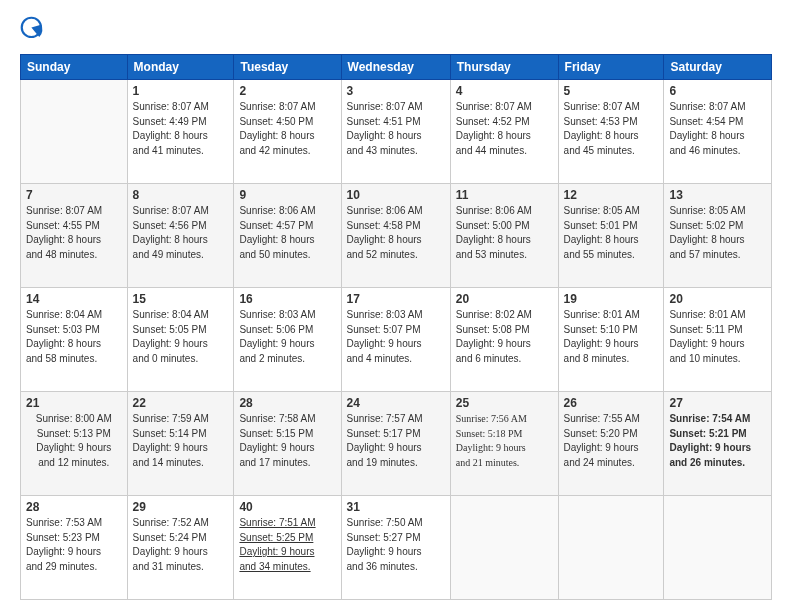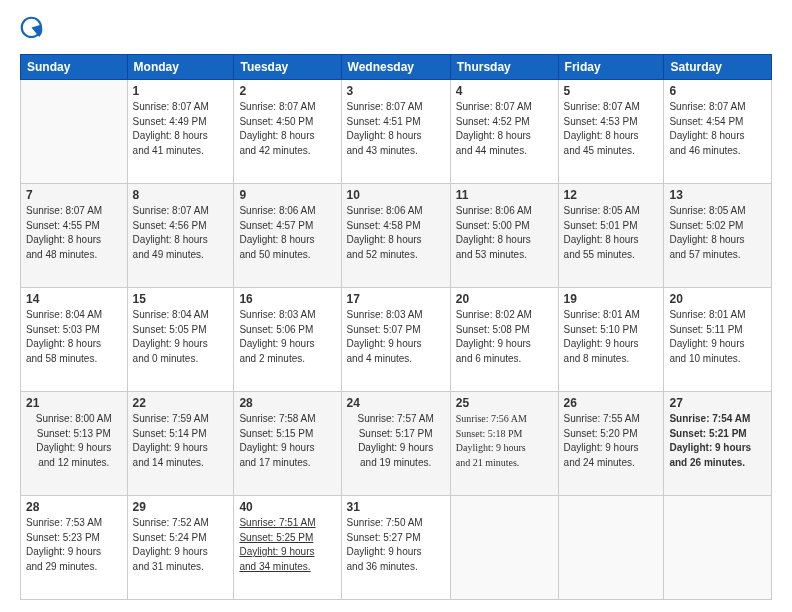--- a/index.html
+++ b/index.html
@@ -300,21 +300,21 @@
           </td>
           <td>
             <span class="day-number">28</span>
             <div class="day-info" style="white-space: pre-line;">Sunrise: 7:58 AM
 Sunset: 5:15 PM
 Daylight: 9 hours
 and 17 minutes.</div>
           </td>
           <td>
             <span class="day-number">24</span>
-            <div class="day-info" style="white-space: pre-line; text-align: center;">Sunrise: 7:57 AM
+            <div class="day-info" style="white-space: pre-line;">Sunrise: 7:57 AM
 Sunset: 5:17 PM
 Daylight: 9 hours
 and 19 minutes.</div>
           </td>
           <td>
             <span class="day-number">25</span>
             <div class="day-info" style="white-space: pre-line; font-family: Liberation Serif, serif;">Sunrise: 7:56 AM
 Sunset: 5:18 PM
 Daylight: 9 hours
 and 21 minutes.</div>

